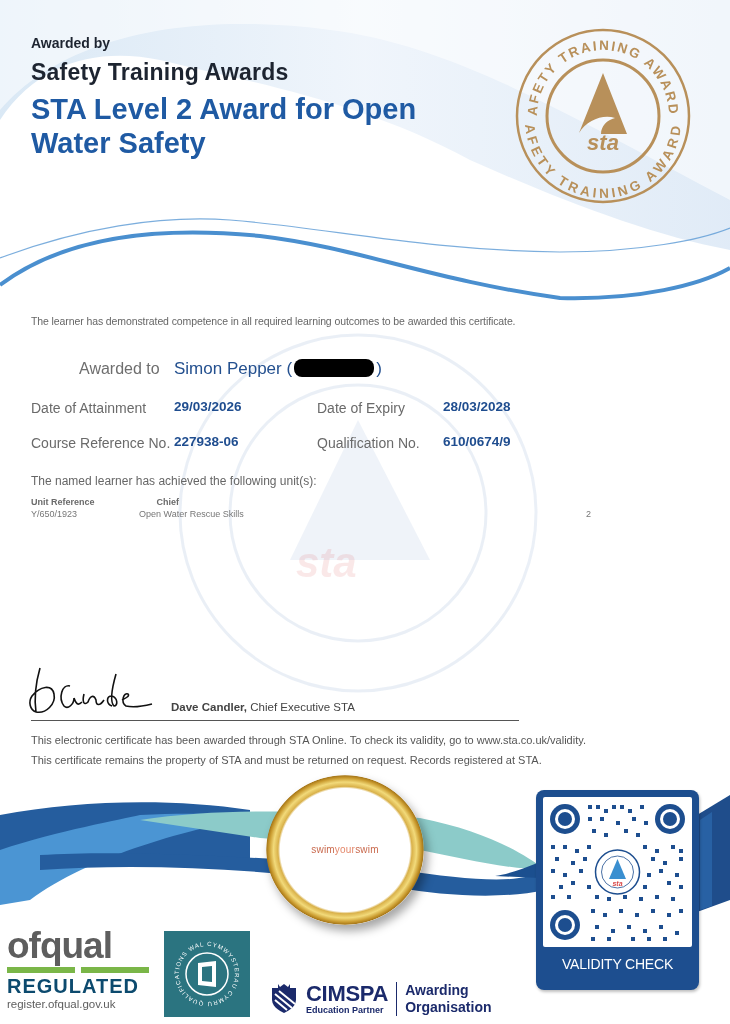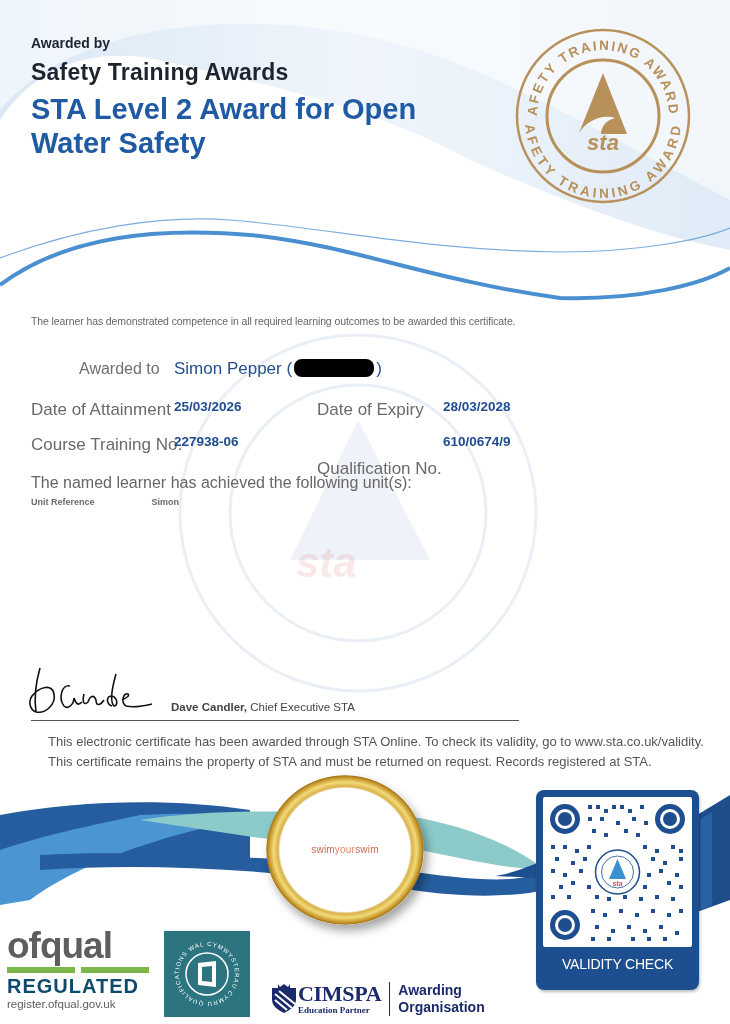--- a/index.html
+++ b/index.html
@@ -10,40 +10,40 @@
 
     .header { position: absolute; left: 31px; top: 35px; }
     .awarded-by { font-size: 14px; font-weight: bold; color: #1d2430; }
     .org-name { font-size: 23px; font-weight: bold; color: #1d2430; margin-top: 8px; letter-spacing: 0.2px; }
     .cert-title { font-size: 29px; font-weight: bold; color: #1f5aa3; line-height: 34px; margin-top: 6px; width: 460px; }
 
     .seal { position: absolute; left: 515px; top: 28px; width: 176px; height: 176px; }
 
     .intro { position: absolute; left: 31px; top: 315px; font-size: 10.5px; color: #666; letter-spacing: -0.1px; }
 
-    .field-label { position: absolute; font-size: 17px; color: #6a6a6a; }
+    .field-label { position: absolute; font-size: 14px; color: #6a6a6a; }
     .field-value { position: absolute; font-size: 13.5px; color: #1f4d8f; font-weight: bold; }
     .awarded-label { left: 31px; top: 360px; font-size: 16px; color: #6e6e6e; margin-left: 48px; }
     .awarded-value { left: 174px; top: 359px; font-size: 17px; color: #24508f; font-weight: normal; }
     .redact { display: inline-block; width: 80px; height: 18px; background: #000; border-radius: 8px; vertical-align: -3px; margin: 0 2px; }
 
-    .achieved { position: absolute; left: 31px; top: 474px; font-size: 16px; color: #666; }
+    .achieved { position: absolute; left: 31px; top: 474px; font-size: 12px; color: #666; }
     .unit-table { position: absolute; left: 31px; top: 496px; width: 572px; font-size: 9px; color: #777; }
     .unit-row { display: flex; height: 12px; align-items: center; }
     .unit-row.head { font-weight: bold; color: #6a6a6a; }
     .c-ref { width: 108px; }
     .c-title { flex: 1; }
     .c-level { width: 40px; text-align: right; }
     .c-level.val { text-align: right; padding-right: 12px; }
 
     .signature { position: absolute; left: 26px; top: 662px; width: 130px; height: 56px; }
     .signer { position: absolute; left: 171px; top: 701px; font-size: 11.5px; color: #444; }
     .signer b { color: #444; }
     .sig-line { position: absolute; left: 31px; top: 720px; width: 488px; height: 1px; background: #555; }
-    .footnote { position: absolute; left: 48px; font-size: 13px; color: #555; }
+    .footnote { position: absolute; left: 31px; font-size: 11px; color: #555; }
 
     .gold-ring { position: absolute; left: 266px; top: 775px; width: 158px; height: 150px; border-radius: 50%;
       background: radial-gradient(ellipse at 50% 50%, #fff 58%, #d9b14a 60%, #f2da7a 64%, #c99a2e 68%, #a8791b 70%, rgba(0,0,0,0) 71%);
       box-shadow: 4px 6px 10px rgba(0,0,0,0.35); }
     .gold-ring .partner { position: absolute; left: 0; right: 0; top: 69px; text-align: center; font-size: 10px; color: #e4876a; letter-spacing: 0.2px; }
     .gold-ring .partner span { color: #c96a4e; }
 
     .qr-card { position: absolute; left: 536px; top: 790px; width: 163px; height: 200px; background: #1d4e8f; border-radius: 8px; box-shadow: 1px 2px 3px rgba(0,0,0,0.25); }
     .qr-inner { position: absolute; left: 7px; top: 7px; width: 149px; height: 150px; background: #fff; border-radius: 2px; }
     .qr-label { position: absolute; left: 0; right: 0; top: 166px; text-align: center; color: #fff; font-size: 14px; letter-spacing: -0.2px; }
@@ -120,34 +120,39 @@
   <path d="M88,45 L64,105 C72,92 88,86 100,90 C92,92 86,98 86,106 L112,106 Z" fill="#b8905a"></path>
   <text x="88" y="122" text-anchor="middle" font-family="Liberation Sans, sans-serif" font-size="22" font-weight="bold" font-style="italic" fill="#b8905a">sta</text>
 </svg>
 
 <div class="intro">The learner has demonstrated competence in all required learning outcomes to be awarded this certificate.</div>
 
 <div class="field-label awarded-label">Awarded to</div>
 <div class="field-value awarded-value"><span>Simon Pepper (</span><span class="redact"></span><span>)</span></div>
 
 <div class="field-label" style="left:31px; top:400px;">Date of Attainment</div>
-<div class="field-value" style="left:174px; top:399px;">25/03/2026</div>
+<div class="field-value" style="left:174px; top:399px;">29/03/2026</div>
 <div class="field-label" style="left:317px; top:400px;">Date of Expiry</div>
 <div class="field-value" style="left:443px; top:399px;">28/03/2028</div>
 
-<div class="field-label" style="left:31px; top:435px;">Course Training No.</div>
+<div class="field-label" style="left:31px; top:435px;">Course Reference No.</div>
 <div class="field-value" style="left:174px; top:434px;">227938-06</div>
-<div class="field-label" style="left:317px; top:435px;margin-top:24px;">Qualification No.</div>
+<div class="field-label" style="left:317px; top:435px;">Qualification No.</div>
 <div class="field-value" style="left:443px; top:434px;">610/0674/9</div>
 
 <div class="achieved">The named learner has achieved the following unit(s):</div>
 <div class="unit-table">
   <div class="unit-row head">
     <div class="c-ref">Unit Reference</div>
-    <div class="c-level">Simon</div>
+    <div class="c-level">Chief</div>
+  </div>
+  <div class="unit-row">
+    <div class="c-ref">Y/650/1923</div>
+    <div class="c-title">Open Water Rescue Skills</div>
+    <div class="c-level val">2</div>
   </div>
 </div>
 
 <svg class="signature" viewBox="0 0 130 56">
   <path d="M14,6 C10,20 8,36 10,50 M10,50 C4,48 2,40 6,34 C14,24 26,22 28,32 C30,42 20,52 10,50" fill="none" stroke="#111" stroke-width="1.6"></path>
   <path d="M44,24 C36,22 32,36 38,44 C42,48 48,42 48,36 M48,36 C50,42 52,44 56,40 M58,32 C56,40 58,44 62,40 C64,34 68,32 70,38 C70,44 74,44 78,38 M90,12 C86,26 84,40 88,44 C92,44 92,36 86,34 C80,34 80,42 86,44 M96,38 C100,36 104,34 102,32 C98,30 94,40 100,44 C108,46 118,44 126,42" fill="none" stroke="#111" stroke-width="1.6"></path>
 </svg>
 <div class="signer"><b>Dave Candler,</b><span> Chief Executive STA</span></div>
 <div class="sig-line"></div>
 
@@ -270,21 +275,21 @@
     </text>
   </svg>
 </div>
 
 <div class="cimspa">
   <svg width="28" height="30" viewBox="0 0 28 30">
     <path d="M2,4 L26,4 L26,16 C26,24 14,29 14,29 C14,29 2,24 2,16 Z" fill="#1b2a6b"></path>
     <path d="M5,10 L22,24 M5,16 L17,26 M9,7 L25,20" stroke="#fff" stroke-width="2"></path>
     <path d="M8,0 L10,3 L14,0 L18,3 L20,0 L20,4 L8,4 Z" fill="#1b2a6b"></path>
   </svg>
-  <div style="margin-left:0;font-family:Liberation Serif, serif;">
+  <div style="margin-left:8px;">
     <div class="cimspa-name">CIMSPA</div>
     <div class="cimspa-sub">Education Partner</div>
   </div>
   <div class="cimspa-sep"></div>
   <div>
     <div class="cimspa-ao">Awarding</div>
     <div class="cimspa-ao">Organisation</div>
   </div>
 </div>
 

